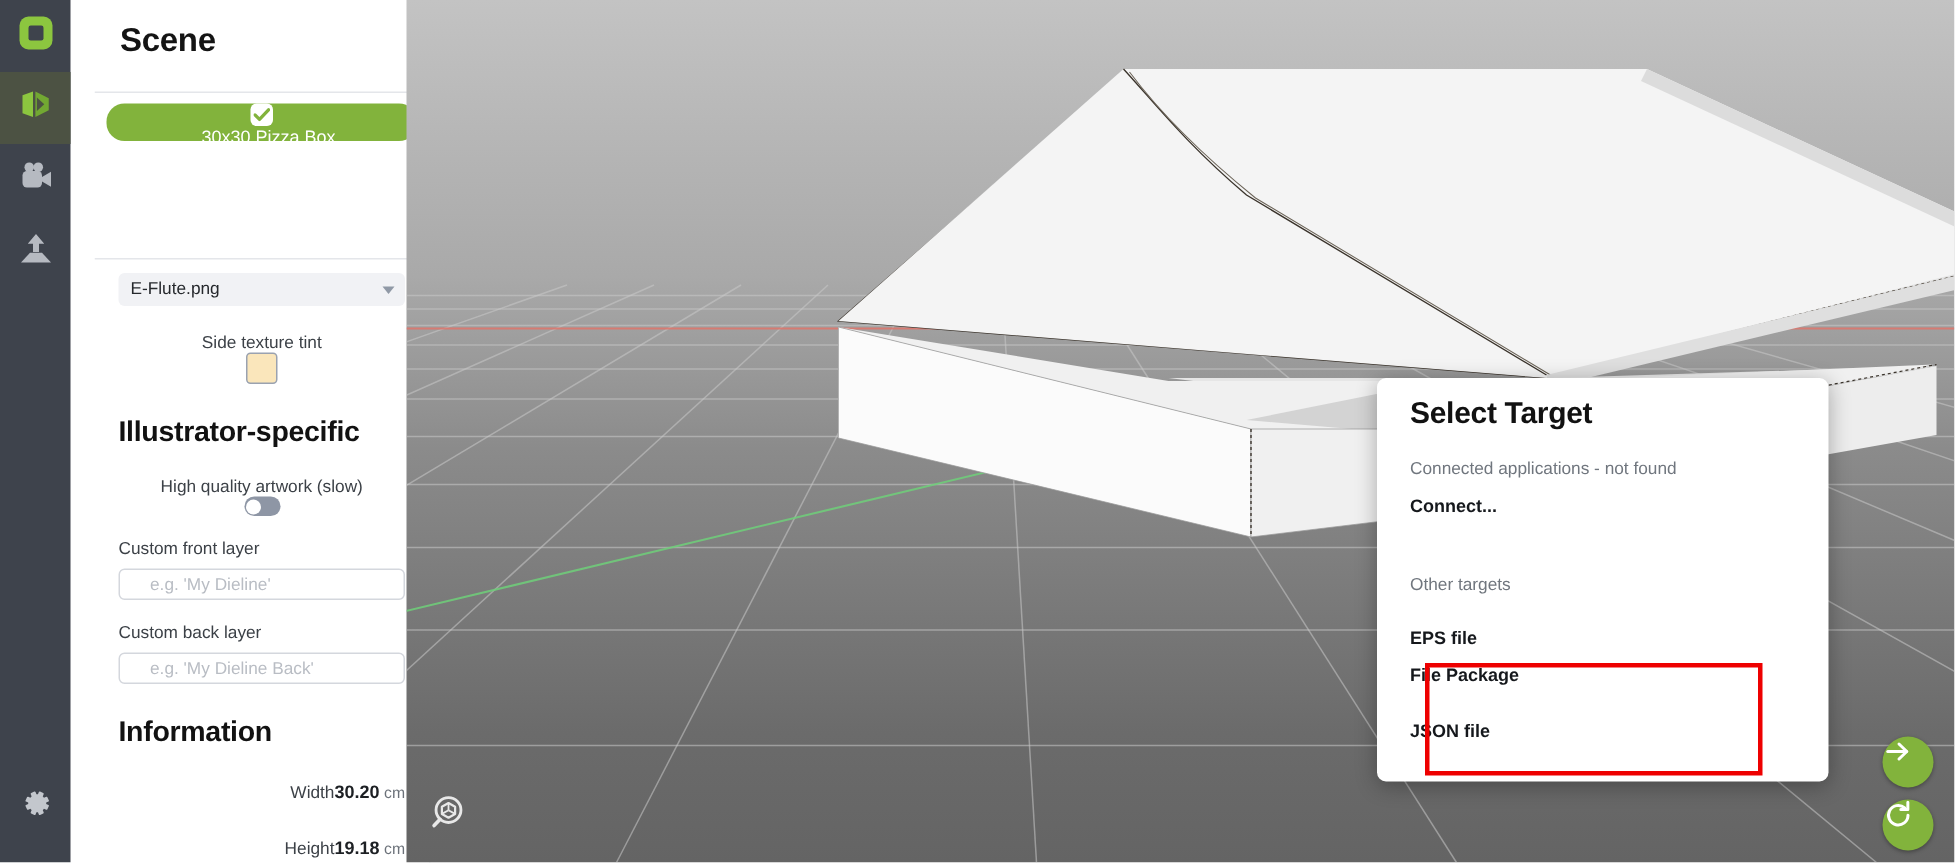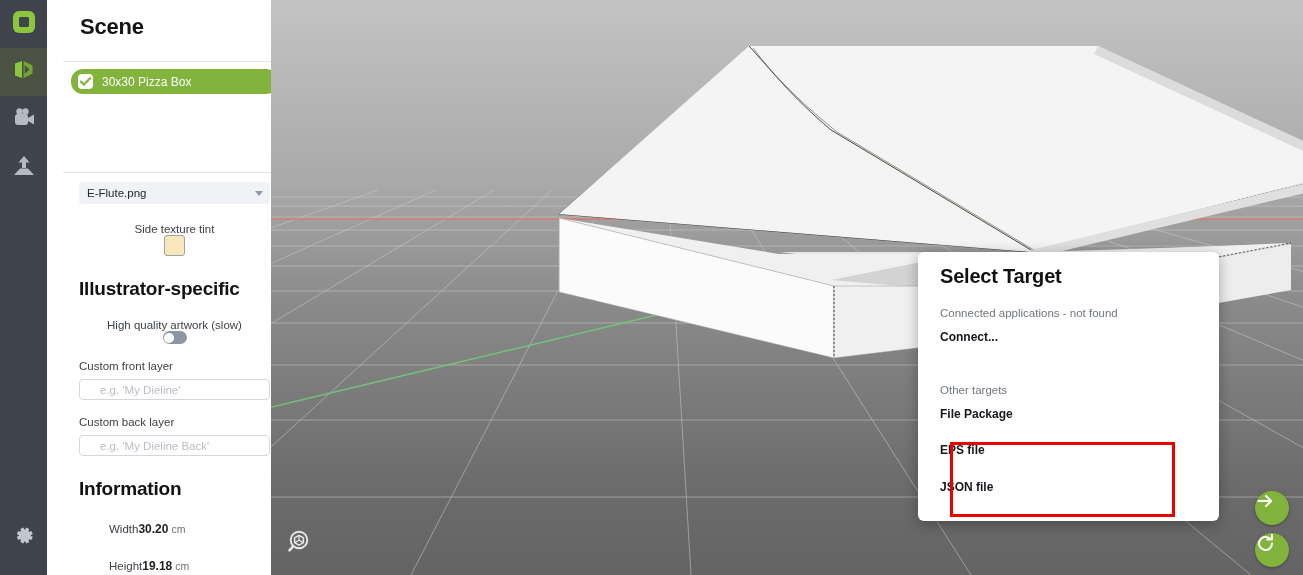--- a/index.html
+++ b/index.html
@@ -40,20 +40,21 @@
   }
   .panel-divider { height: 1px; background: #e4e6ea; margin-top: 21px; }
   .scene-list { padding: 7px 8px 0 8px; height: 89px; }
   .scene-item {
     display: flex; align-items: center;
     height: 25px;
     background: #82b33c;
     border-radius: 12px;
     padding: 0 7px;
     cursor: pointer;
+    flex-direction: column;
   }
   .scene-check {
     width: 15px; height: 15px;
     background: #ffffff; border-radius: 4px;
     display: flex; align-items: center; justify-content: center;
     flex: 0 0 auto;
   }
   .scene-check svg { display: block; }
   .scene-label {
     margin-left: 9px; font-size: 12px; color: #ffffff;
@@ -114,21 +115,21 @@
   .field-input {
     margin-top: 7px; width: 100%; height: 21px;
     border: 1px solid #d4d7dd; border-radius: 4px;
     background: #ffffff;
     font-size: 11.5px; font-family: "Liberation Sans", sans-serif;
     color: #2b2f34; padding: 0 20px;
   }
   .field-input::placeholder { color: #b9bdc4; }
 
   .info-row {
-    display: flex; align-items: baseline; justify-content: flex-start;
+    display: flex; align-items: baseline; justify-content: flex-end;
     margin-top: 19px;
     margin-left: 30px;
   }
   .info-name { font-size: 11.5px; color: #3c4147; }
   .info-val { font-size: 12px; font-weight: bold; color: #1d2024; }
   .info-unit { font-size: 10.5px; color: #6b7179; font-weight: normal; margin-left: 3px; }
 
   
   #viewport {
     position: absolute; left: 271px; top: 0;
@@ -418,20 +419,20 @@
       </span>
     </div>
   </div>
 
   <div id="dialog">
     <div class="dlg-title">Select Target</div>
     <div class="dlg-muted">Connected applications - not found</div>
     <div class="dlg-item">Connect...</div>
     <div class="dlg-gap"></div>
     <div class="dlg-muted">Other targets</div>
+    <div class="dlg-item" id="dlg-eps">EPS file</div>
     <div class="dlg-item">File Package</div>
-    <div class="dlg-item" id="dlg-eps">EPS file</div>
     <div class="dlg-item" id="dlg-json">JSON file</div>
   </div>
 
   <div id="red-box"></div>
 
 </div>
 
 </body></html>

